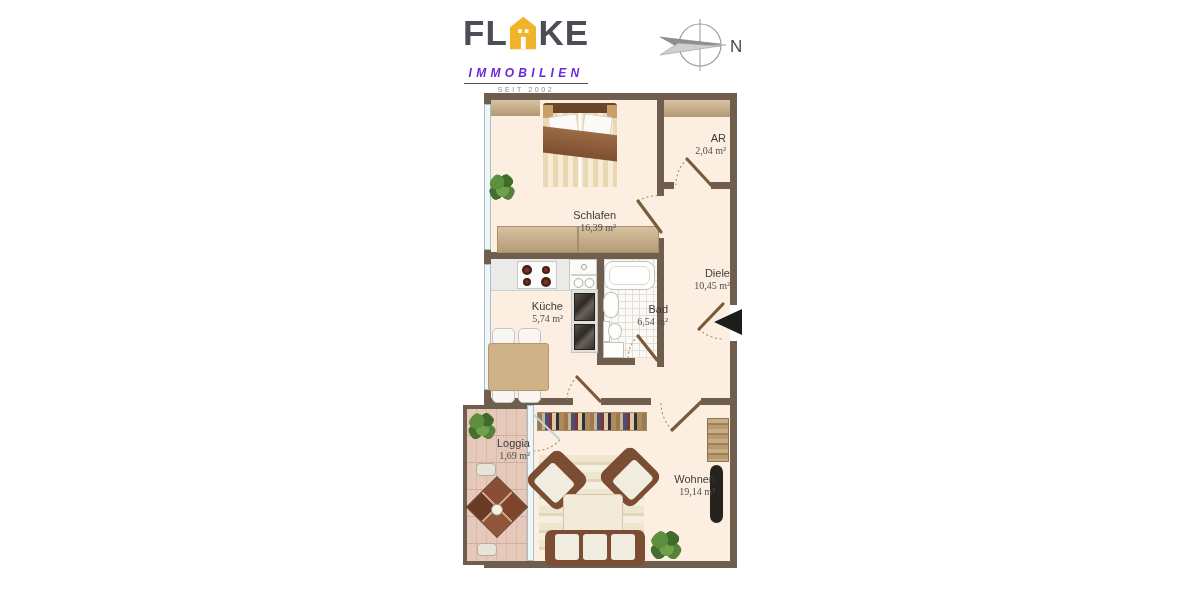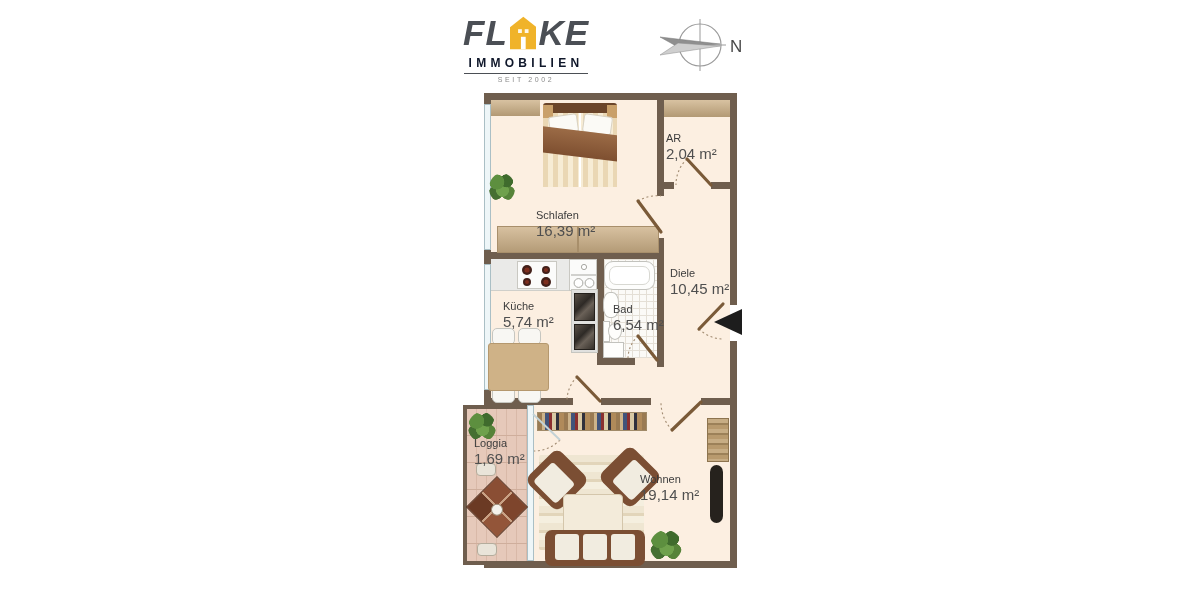--- a/index.html
+++ b/index.html
@@ -4,23 +4,23 @@
 <style>
   html,body{margin:0;padding:0;}
   body{
     width:1200px;height:600px;position:relative;background:#ffffff;
     font-family:"Liberation Sans", sans-serif;overflow:hidden;
   }
   .abs{position:absolute;}
   
   .logo{left:463px;top:16px;width:126px;text-align:center;}
   .logo-word{display:flex;align-items:flex-end;justify-content:center;
-    font-weight:700;font-size:35px;line-height:0.95;color:#4b4f55;letter-spacing:1px;font-style:italic;}
+    font-weight:700;font-size:35px;line-height:0.95;color:#4b4f55;letter-spacing:1px;}
   .logo-word svg{margin:0 2px -1px 2px;}
-  .logo-sub{margin-top:7px;font-size:12px;font-weight:700;letter-spacing:4.3px;color:#0f172a;white-space:nowrap;}
+  .logo-sub{margin-top:17px;font-size:12px;font-weight:700;letter-spacing:4.3px;color:#6d28d9;white-space:nowrap;font-style:italic;}
   .logo-line{border-top:1.5px solid #4b4f55;margin:3px 1px 2px 1px;}
   .logo-tag{font-size:7px;letter-spacing:2.6px;color:#8a8a8a;}
   .compass{left:658px;top:13px;}
   
   .wall{position:absolute;background:#6f5e4e;}
   .floor-main{left:491px;top:100px;width:239px;height:461px;background:#fcefe1;}
   .window{position:absolute;background:#eef6f8;border:1px solid #aabfc5;box-sizing:border-box;}
   .bath-floor{left:604px;top:259px;width:53px;height:99px;background-color:#fbfaf7;
     background-image:linear-gradient(#e4dfd6 1px,transparent 1px),linear-gradient(90deg,#e4dfd6 1px,transparent 1px);
     background-size:7px 7px;}
@@ -71,22 +71,22 @@
   .tv{left:710px;top:465px;width:13px;height:58px;background:#26221d;border-radius:50%/12%;}
   .umbrella{left:475px;top:485px;width:44px;height:44px;transform:rotate(45deg);
     border:1px solid #54301e;box-sizing:border-box;
     background:
       linear-gradient(0deg,transparent 47%,#c9a184 47% 53%,transparent 53%),
       linear-gradient(90deg,transparent 47%,#c9a184 47% 53%,transparent 53%),
       conic-gradient(from 0deg,#7e452c 0 90deg,#935539 0 180deg,#6b3a24 0 270deg,#8a4e34 0 360deg);}
   .umbrella .pole{position:absolute;left:17px;top:17px;width:10px;height:10px;background:#f4f1ea;border:1px solid #9a8a74;border-radius:50%;}
   .stool{background:#e9e4d9;border:1px solid #b4ac9c;border-radius:4px;box-sizing:border-box;}
   
-  .room-label{position:absolute;text-align:left;color:#3c3c3c;font-size:11px;line-height:1.15;}
-  .room-label .area{font-size:15px;color:#4f4f4f;}
+  .room-label{position:absolute;text-align:right;color:#3c3c3c;font-size:11px;line-height:1.15;}
+  .room-label .area{font-size:10px;color:#4f4f4f;font-family:Liberation Serif, serif;}
   svg{display:block;}
   .overlay{left:0;top:0;pointer-events:none;}
 </style>
 </head>
 <body>
 
 <div class="abs logo">
   <div class="logo-word">
     <span>FL</span>
     <svg width="28" height="34" viewBox="0 0 28 34">

